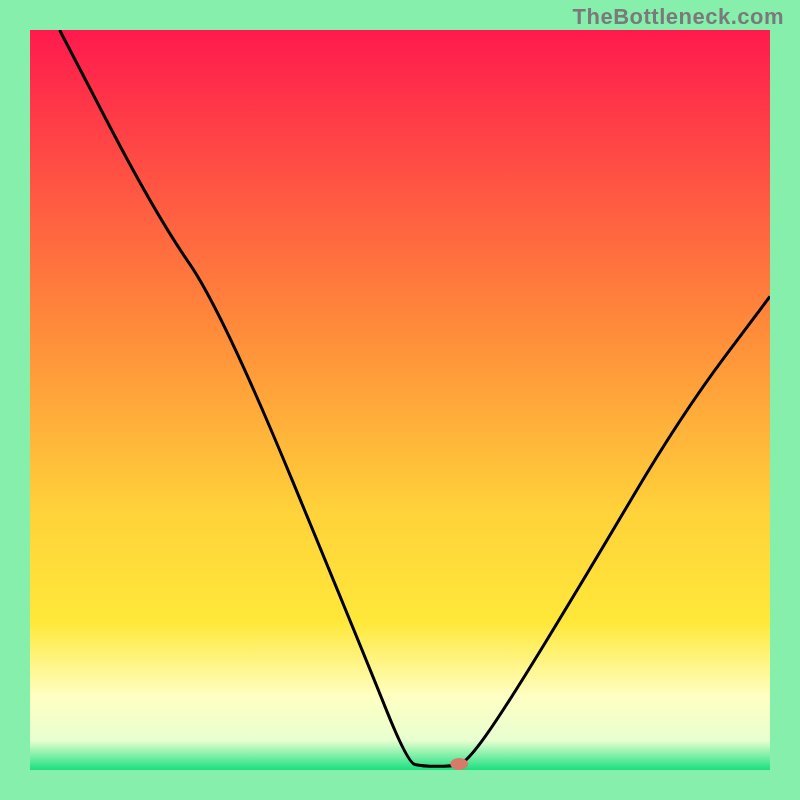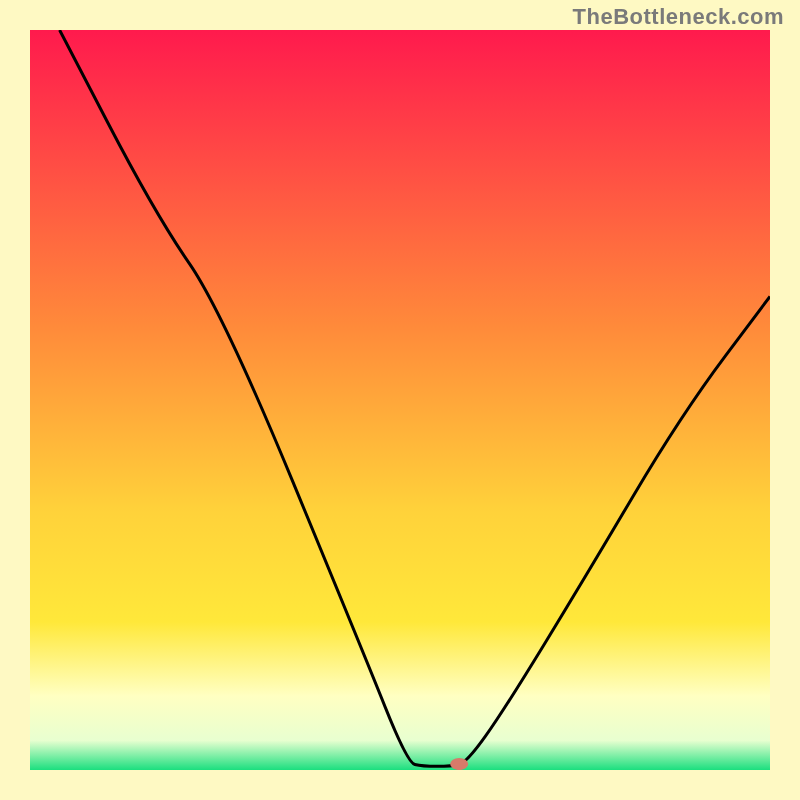--- a/index.html
+++ b/index.html
@@ -1,21 +1,21 @@
 <!DOCTYPE html>
 <html><head>
 <meta charset="utf-8">
 <style>
   * { margin: 0; padding: 0; box-sizing: border-box; }
   html, body { width: 800px; height: 800px; overflow: hidden; background: #000; }
   .frame {
     position: relative;
     width: 800px;
     height: 800px;
-    background: #fef9c3;
+    background: #86efac;
   }
   .watermark {
     position: absolute;
     top: 4px;
     right: 16px;
     font-family: Arial, Helvetica, sans-serif;
     font-size: 22px;
     font-weight: 600;
     color: #7a7a7a;
     letter-spacing: 0.5px;

